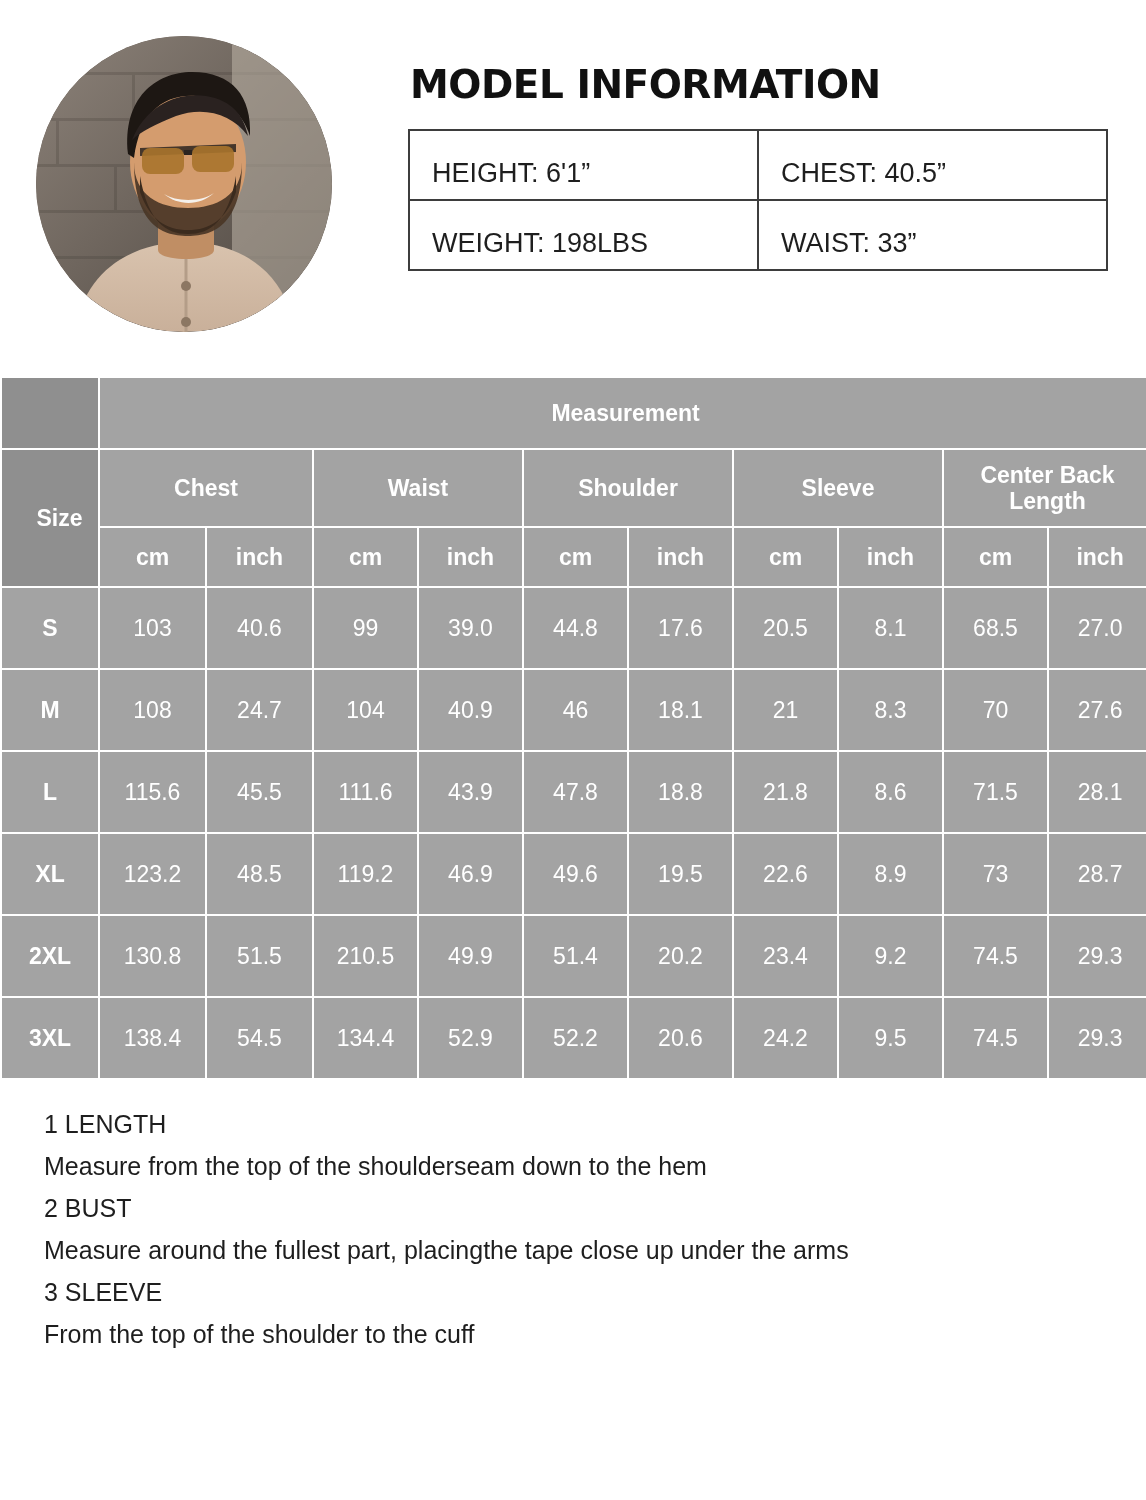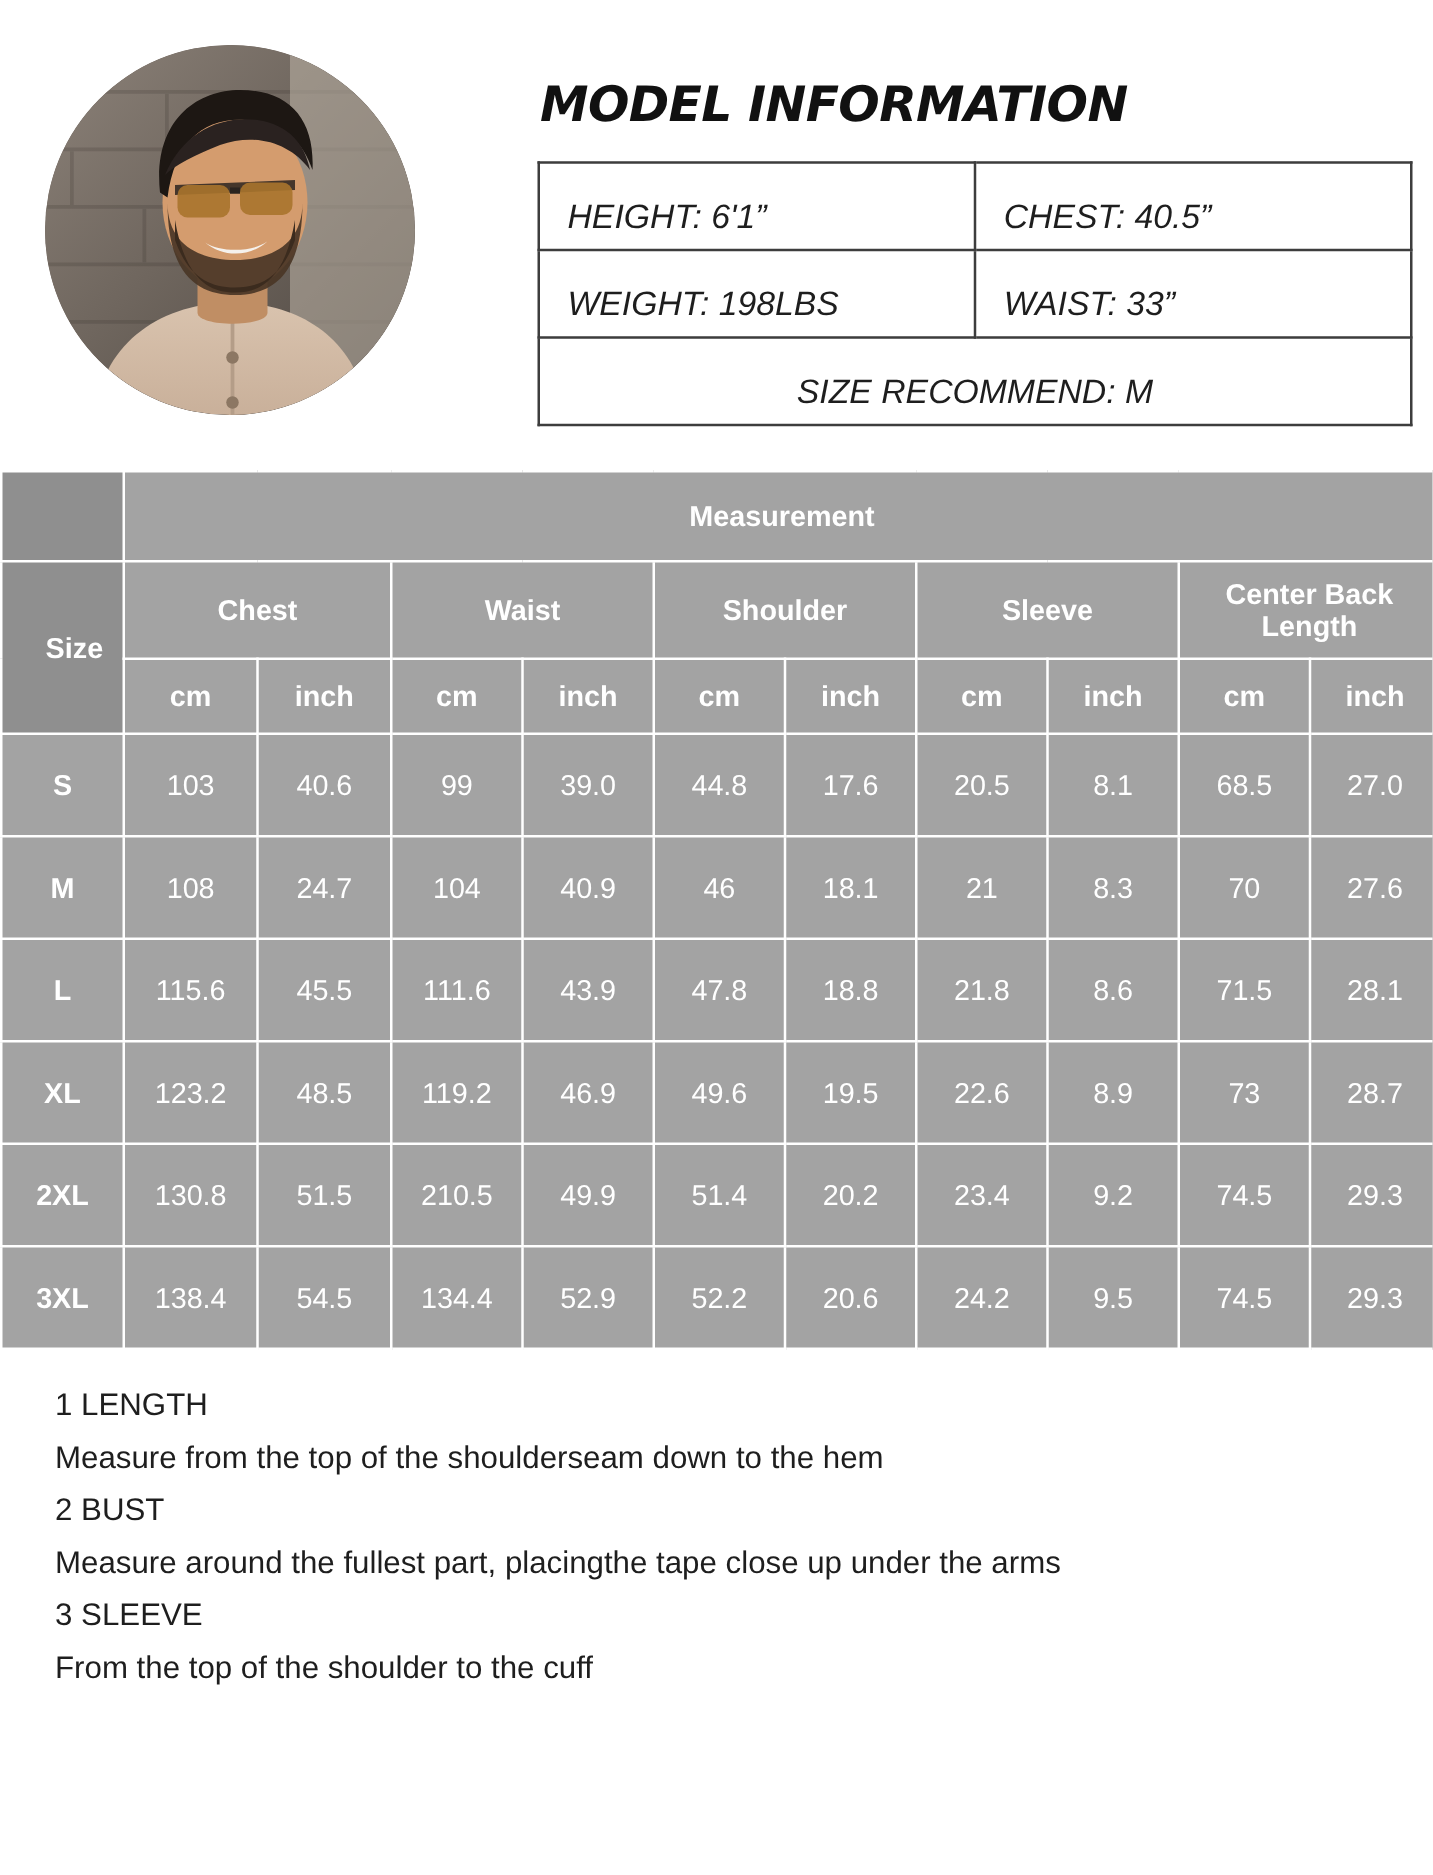--- a/index.html
+++ b/index.html
@@ -34,24 +34,23 @@
     background: #6d6259;
   }
   .avatar svg {
     display: block;
     width: 100%;
     height: 100%;
   }
 
   .model-info {
     position: absolute;
-    left: 430px;
+    left: 408px;
     top: 62px;
     width: 700px;
-    font-style: italic;
   }
   .model-title {
     font-family: "DejaVu Sans", sans-serif;
     font-weight: bold;
     font-size: 39px;
     letter-spacing: -0.5px;
     color: #111111;
     margin: 0 0 22px 2px;
     white-space: nowrap;
   }
@@ -211,23 +210,20 @@
     <h1 class="model-title">MODEL INFORMATION</h1>
     <table class="model-table">
       <tbody>
         <tr>
           <td>HEIGHT: 6'1”</td>
           <td>CHEST: 40.5”</td>
         </tr>
         <tr>
           <td>WEIGHT: 198LBS</td>
           <td>WAIST: 33”</td>
-        </tr>
-        <tr>
-          <td class="center" colspan="2">SIZE RECOMMEND: M</td>
         </tr>
       </tbody>
     </table>
   </div>
 </div>
 
 <div class="chart">
   <table class="size-table">
     <colgroup>
       <col style="width:98px">

